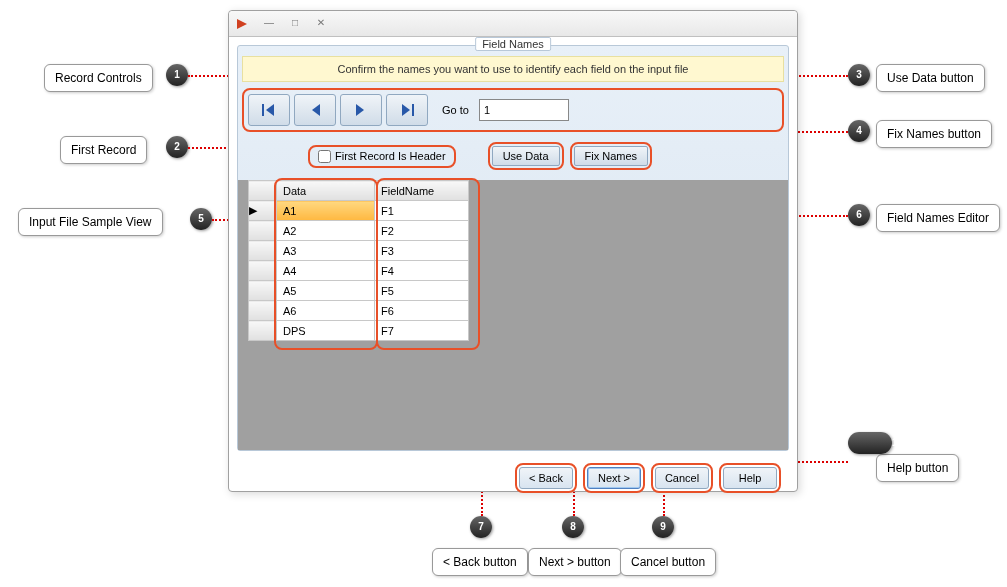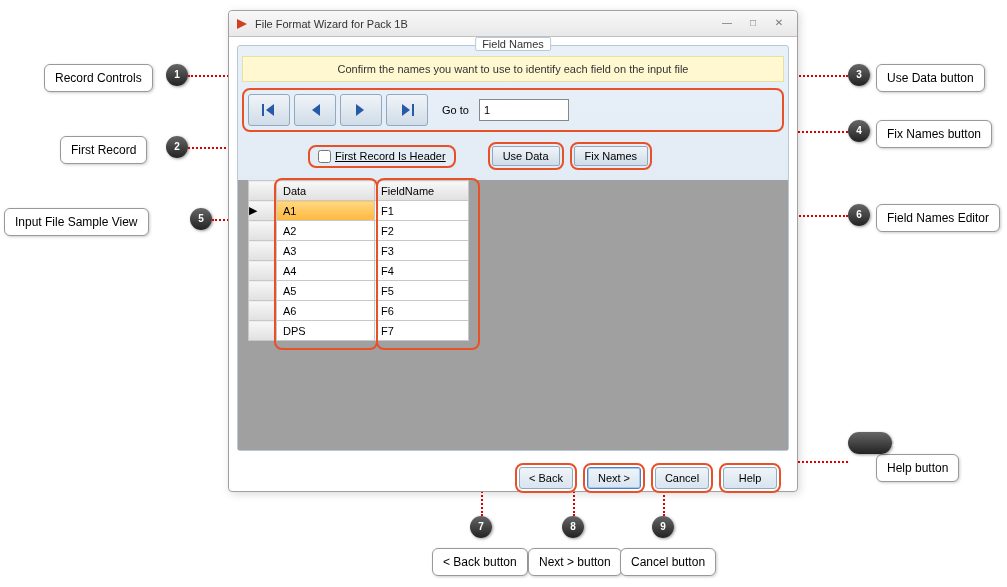--- a/index.html
+++ b/index.html
@@ -140,21 +140,20 @@
   height: 22px;
   border: 1px solid #888;
   padding: 0 4px;
   font-size: 11px;
 }
 .controls-row {
   display: flex;
   align-items: center;
   gap: 6px;
   padding: 6px 4px;
-  text-decoration: underline;
 }
 .check-hl {
   border: 2px solid #e85028;
   border-radius: 8px;
   padding: 3px 8px;
   display: flex;
   align-items: center;
   gap: 4px;
 }
 .check-hl input { margin: 0; }
@@ -245,21 +244,21 @@
 <body>
 
 <div class="callout-label" style="left:44px; top:64px;text-align:right;"><span>Record Controls</span></div>
 <div class="callout-num" style="left:166px; top:64px;">1</div>
 <div class="dotted-line" style="left:188px; top:75px; width:52px;"></div>
 
 <div class="callout-label" style="left:60px; top:136px;"><span>First Record</span></div>
 <div class="callout-num" style="left:166px; top:136px;">2</div>
 <div class="dotted-line" style="left:188px; top:147px; width:126px;"></div>
 
-<div class="callout-label" style="left:4px; top:208px;text-align:right;"><span>Input File Sample View</span></div>
+<div class="callout-label" style="left:18px; top:208px;text-align:right;"><span>Input File Sample View</span></div>
 <div class="callout-num" style="left:190px; top:208px;">5</div>
 <div class="dotted-line" style="left:212px; top:219px; width:60px;"></div>
 
 <div class="callout-label" style="left:876px; top:64px;"><span>Use Data button</span></div>
 <div class="callout-num" style="left:848px; top:64px;">3</div>
 <div class="dotted-line" style="left:544px; top:75px; width:304px;"></div>
 <div class="dotted-line-v" style="left:544px; top:75px; height:58px;"></div>
 
 <div class="callout-label" style="left:876px; top:120px;"><span>Fix Names button</span></div>
 <div class="callout-num" style="left:848px; top:120px;">4</div>
@@ -285,21 +284,20 @@
 <div class="dotted-line-v" style="left:663px; top:480px; height:36px;"></div>
 <div class="callout-label" style="left:620px; top:548px;"><span>Cancel button</span></div>
 
 <div class="window">
   <div class="titlebar">
     <span class="title-icon">
       <svg viewBox="0 0 14 14">
           <path d="M2 2 L12 7 L2 12 Z" fill="#d04020"></path>
         </svg>
     </span>
-    <span class="title-text">File Format Wizard for Pack 1B</span>
     <span class="win-btn">—</span>
     <span class="win-btn">□</span>
     <span class="win-btn">✕</span>
   </div>
 
   <div class="content-area">
     <div class="fieldset-box">
       <div class="fieldset-legend">Field Names</div>
       <div class="instruction-bar">Confirm the names you want to use to identify each field on the input file</div>
 

